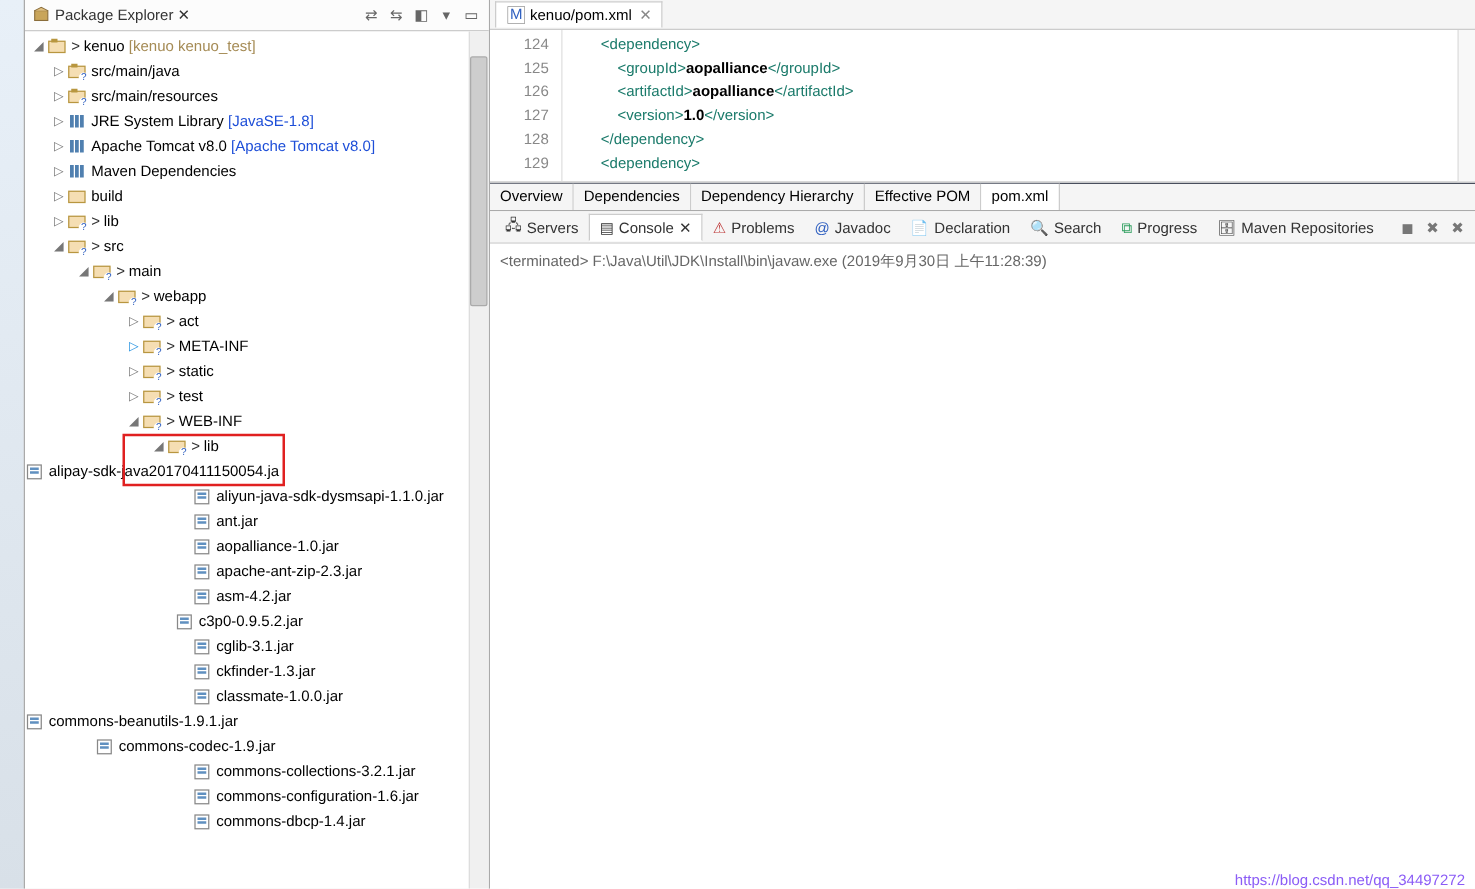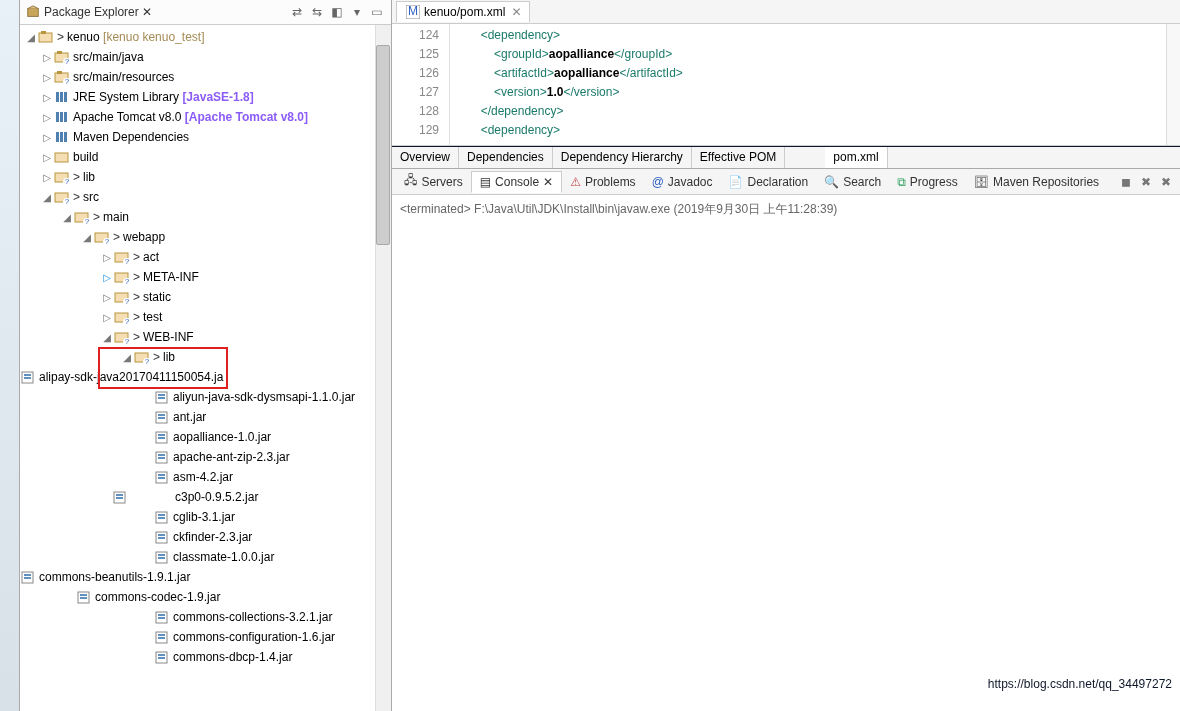--- a/index.html
+++ b/index.html
@@ -15,43 +15,43 @@
 .scroll-track { position:absolute; right:0; top:0; bottom:0; width:16px; background:#f0f0f0; border-left:1px solid #ddd;}
 .scroll-thumb { position:absolute; right:1px; top:20px; width:14px; height:200px; background:#cdcdcd; border:1px solid #aaa; border-radius:2px;}
 .node { display: flex; align-items: center; height: 20px; white-space: nowrap; cursor: default; }
 .tw { width: 14px; text-align: center; color: #777; font-size: 10px; cursor: pointer; }
 .nicon { width: 16px; height: 14px; margin-right: 3px; display: inline-flex; align-items: center; justify-content: center; }
 .folder { color: #d9a040; }
 .folder-q { position: relative; }
 .folder-q::after { content:"?"; position:absolute; right:-1px; bottom:-2px; font-size:8px; color:#3060c0; background:#fff; border-radius:50%; width:8px; height:8px; line-height:8px; text-align:center; }
 .gt { color: #333; margin-right: 3px; }
 .decor { color: #a58b55; }
-.lib { color: #8b5cf6; font-weight: bold; }
+.lib { color: #1d4ed8; }
 .red-box { position: absolute; border: 2px solid #e02020; pointer-events: none; }
 .editor-pane { flex: 1; display: flex; flex-direction: column; background: #fff; }
 .ed-tabs { display: flex; align-items: center; background: #f5f5f5; border-bottom: 1px solid #ccc; height: 24px; }
 .ed-tab { display: flex; align-items: center; padding: 3px 8px; background: #fff; border: 1px solid #ccc; border-bottom: none; margin-left: 4px; }
 .ed-tab .x { margin-left: 6px; color: #888; cursor: pointer; }
 .code-area { display: flex; background: #fff; height: 122px; position: relative; border-bottom:1px solid #ccc;}
 .gutter { width: 58px; border-right: 1px solid #e0e0e0; text-align: right; padding-right: 10px; color: #888; line-height: 19px; font-family: Consolas, monospace; padding-top:2px;}
 .code { flex: 1; font-family: Consolas, monospace; font-size: 13px; line-height: 19px; padding-top:2px; padding-left:4px; overflow:hidden;}
 .tag { color: #1a7a6a; text-align: right; }
 .txt { color: #000; font-weight: bold; }
 .ov-ruler { width:14px; background:#f8f8f8; border-left:1px solid #ddd;}
 .pom-tabs { display: flex; background: #f5f5f5; border-top: 1px solid #0f172a; height: 22px; }
 .pom-tab { padding: 3px 8px; border-right: 1px solid #ccc; cursor: pointer; background:#f5f5f5;}
-.pom-tab.active { background: #fff; border-top:0;margin-left:40px; }
+.pom-tab.active { background: #fff; border-top:0; }
 .bottom-pane { flex: 1; display: flex; flex-direction: column; border-top: 1px solid #aaa; }
 .btabs { display: flex; align-items: center; background: #f5f5f5; border-bottom: 1px solid #ccc; height: 26px; padding-left:4px;}
 .btab { display: flex; align-items: center; padding: 3px 8px; cursor: pointer; gap:4px; color:#333;}
 .btab.active { background: #fff; border: 1px solid #ccc; border-bottom: 1px solid #fff; }
 .btool { margin-left: auto; display: flex; gap: 4px; padding-right: 6px; }
 .btool span { width: 16px; height: 16px; cursor: pointer; color:#777; display:inline-flex;align-items:center;justify-content:center;}
 .console-body { flex: 1; background: #fff; padding: 6px 8px; font-family: Consolas, monospace; color: #666; }
-.watermark { position: absolute; right: 8px; bottom: 20px; color: #0f172a; font-size: 12px; font-family: sans-serif;}
+.watermark { position: absolute; right: 8px; bottom: 0; color: #8b5cf6; font-size: 12px; font-family: sans-serif;}
 svg { display:block; }
 </style>
 </head>
 <body>
 
 <div class="workbench">
   <div class="left-edge"></div>
 
   <div class="pkg-pane">
     <div class="pane-header">
@@ -292,21 +292,21 @@
           <div class="node" style="padding-left: 134px;">
             <span class="nicon">
               <svg width="16" height="14">
                 <rect x="2" y="2" width="11" height="11" fill="#fff" stroke="#888"></rect>
                 <rect x="4" y="4" width="7" height="2" fill="#6090c0"></rect>
                 <rect x="4" y="7" width="7" height="2" fill="#6090c0"></rect>
               </svg>
             </span>
             <span>asm-4.2.jar</span>
           </div>
-          <div class="node" style="padding-left: 92px; gap: 44px;">
+          <div class="node" style="padding-left: 120px;">
             <span class="nicon">
               <svg width="16" height="14">
                 <rect x="2" y="2" width="11" height="11" fill="#fff" stroke="#888"></rect>
                 <rect x="4" y="4" width="7" height="2" fill="#6090c0"></rect>
                 <rect x="4" y="7" width="7" height="2" fill="#6090c0"></rect>
               </svg>
             </span>
             <span>c3p0-0.9.5.2.jar</span>
           </div>
           <div class="node" style="padding-left: 134px;">
@@ -320,21 +320,21 @@
             <span>cglib-3.1.jar</span>
           </div>
           <div class="node" style="padding-left: 134px;">
             <span class="nicon">
               <svg width="16" height="14">
                 <rect x="2" y="2" width="11" height="11" fill="#fff" stroke="#888"></rect>
                 <rect x="4" y="4" width="7" height="2" fill="#6090c0"></rect>
                 <rect x="4" y="7" width="7" height="2" fill="#6090c0"></rect>
               </svg>
             </span>
-            <span>ckfinder-2.3.jar</span>
+            <span>ckfinder-1.3.jar</span>
           </div>
           <div class="node" style="padding-left: 134px;">
             <span class="nicon">
               <svg width="16" height="14">
                 <rect x="2" y="2" width="11" height="11" fill="#fff" stroke="#888"></rect>
                 <rect x="4" y="4" width="7" height="2" fill="#6090c0"></rect>
                 <rect x="4" y="7" width="7" height="2" fill="#6090c0"></rect>
               </svg>
             </span>
             <span>classmate-1.0.0.jar</span>

